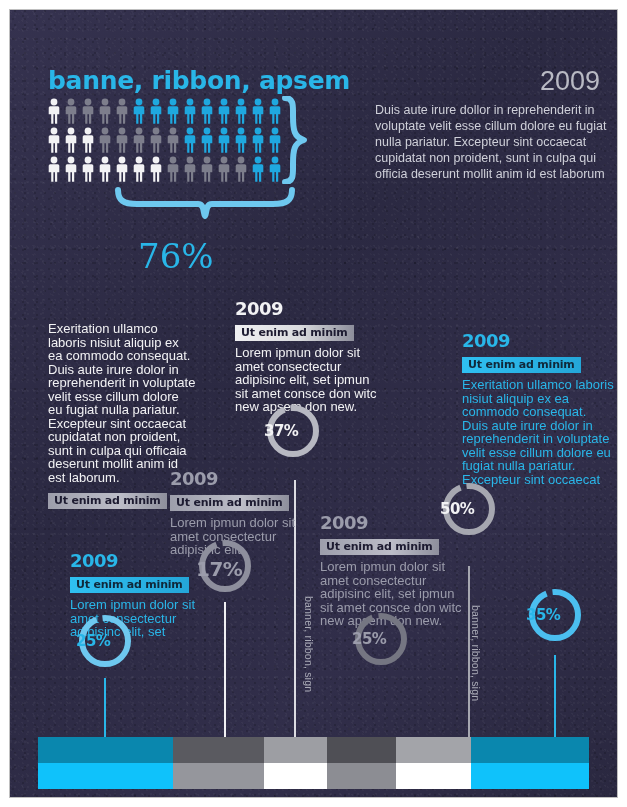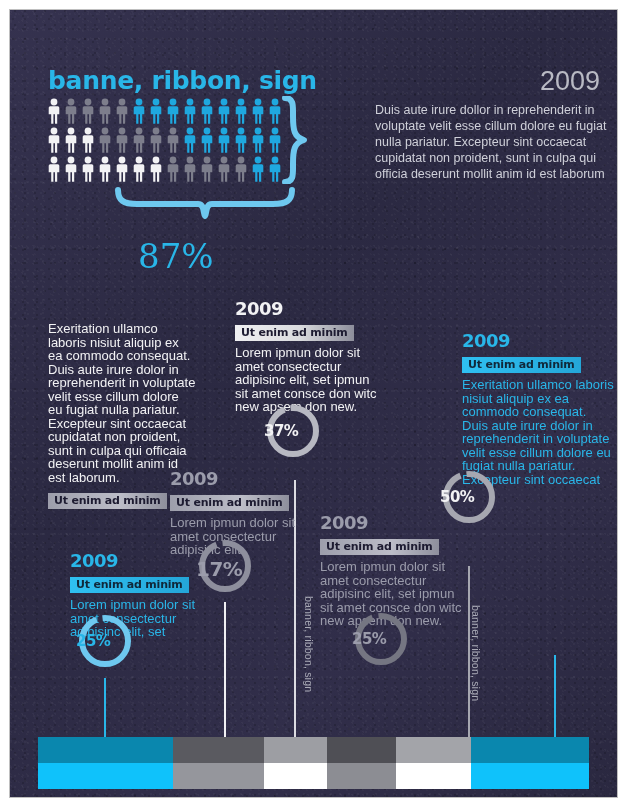--- a/index.html
+++ b/index.html
@@ -150,21 +150,21 @@
     display: flex; flex-direction: column;
   }
   .bar-row { display: flex; width: 100%; height: 26px; }
   .bar-seg { height: 100%; }
 </style>
 </head>
 <body>
 
 <div id="poster">
 
-  <div id="headline" class="abs">banne, ribbon, sign</div>
+  <div id="headline" class="abs">banne, ribbon, apsem</div>
 
   <div id="people" class="abs">
       <div class="people-row">
         <div class="person"><svg viewBox="0 0 16 26" width="16" height="26">
             <circle cx="8" cy="4" r="3.4" fill="#f2f2f4"></circle>
             <path d="M4.2 8.3 h7.6 a1.5 1.5 0 0 1 1.5 1.5 v6.4 h-2.1 v9.6 h-2.2 v-9.6 h-1.6 v9.6 h-2.2 v-9.6 h-2.5 v-6.4 a1.5 1.5 0 0 1 1.5 -1.5 z" fill="#f2f2f4"></path>
           </svg></div>
         <div class="person"><svg viewBox="0 0 16 26" width="16" height="26">
             <circle cx="8" cy="4" r="3.4" fill="#7d7e8c"></circle>
             <path d="M4.2 8.3 h7.6 a1.5 1.5 0 0 1 1.5 1.5 v6.4 h-2.1 v9.6 h-2.2 v-9.6 h-1.6 v9.6 h-2.2 v-9.6 h-2.5 v-6.4 a1.5 1.5 0 0 1 1.5 -1.5 z" fill="#7d7e8c"></path>
@@ -341,21 +341,21 @@
       <path d="M3 2 C12 2 11 10 11 20 C11 34 12 41 22 44 C12 47 11 54 11 68 C11 78 12 86 3 86" fill="none" stroke="#6ec8ef" stroke-width="6" stroke-linecap="round" stroke-linejoin="round"></path>
     </svg>
   </div>
 
   <div id="brace-bottom" class="abs">
     <svg width="180" height="34" viewBox="0 0 180 34">
       <path d="M3 4 C3 14 8 18 22 18 C40 18 76 18 83 18 C90 18 88 28 90 30 C92 28 90 18 97 18 C104 18 140 18 158 18 C172 18 177 14 177 4" fill="none" stroke="#6ec8ef" stroke-width="6" stroke-linecap="round" stroke-linejoin="round"></path>
     </svg>
   </div>
 
-  <div id="pct52" class="abs">87%</div>
+  <div id="pct52" class="abs">76%</div>
 
   <div id="year-top" class="abs">2009</div>
   <div id="intro-text" class="abs">Duis aute irure dollor in reprehenderit in voluptate velit esse cillum dolore eu fugiat nulla pariatur. Excepteur sint occaecat cupidatat non proident, sunt in culpa qui officia deserunt mollit anim id est laborum</div>
 
   <div class="abs" style="left:38px; top:312px; width:148px;">
     <div class="body-text c-white">Exeritation ullamco laboris nisiut aliquip ex ea commodo consequat. Duis aute irure dolor in reprehenderit in voluptate velit esse cillum dolore eu fugiat nulla pariatur. Excepteur sint occaecat cupidatat non proident, sunt in culpa qui officaia deserunt mollit anim id est laborum.</div>
     <div style="margin-top:6px;"><span class="tagline tag-white">Ut enim ad minim</span></div>
   </div>
 
   <div class="abs" style="left:225px; top:288px; width:150px;">
@@ -408,28 +408,34 @@
     <div style="margin-top:3px;"><span class="tagline tag-white">Ut enim ad minim</span></div>
     <div class="body-text c-gray" style="margin-top:5px;">Lorem ipmun dolor sit amet consectectur adipisinc elit, set ipmun sit amet consce don witc new apsem don new.</div>
   </div>
   <div class="ring" style="left:342px; top:600px;">
     <svg width="58" height="58" viewBox="0 0 58 58">
       <circle cx="29" cy="29" r="23" fill="none" stroke="#757682" stroke-width="6" stroke-dasharray="138 6" stroke-dashoffset="3" transform="rotate(-90 29 29)"></circle>
     </svg>
     <div class="ring-label c-gray" style="top:20px; font-size:15px;">25%</div>
   </div>
 
-  <div class="ring" style="left:430px; top:458px;">
+  <div class="ring" style="left:430px; top:470px;">
     <svg width="58" height="58" viewBox="0 0 58 58">
       <circle cx="29" cy="29" r="23" fill="none" stroke="#a6a7b0" stroke-width="6" stroke-dasharray="138 6" stroke-dashoffset="3" transform="rotate(-90 29 29)"></circle>
     </svg>
     <div class="ring-label c-white" style="top:20px; font-size:15px;">50%</div>
   </div>
   <div class="vline" style="left:458px; top:556px; height:171px; background:#a6a7b0;"></div>
 
+  <div class="ring" style="left:516px; top:576px;">
+    <svg width="58" height="58" viewBox="0 0 58 58">
+      <circle cx="29" cy="29" r="23" fill="none" stroke="#4bbff0" stroke-width="6" stroke-dasharray="138 6" stroke-dashoffset="3" transform="rotate(-90 29 29)"></circle>
+    </svg>
+    <div class="ring-label c-blue" style="top:20px; font-size:15px;">35%</div>
+  </div>
   <div class="vline" style="left:544px; top:645px; height:82px; background:#29b6e8;"></div>
 
   <div class="vlabel" style="left:305px; top:586px;">banner, ribbon, sign</div>
   <div class="vlabel" style="left:472px; top:595px;">banner, ribbon, sign</div>
 
   <div id="bottombar" class="abs">
     <div class="bar-row" id="bar-top">
         <div class="bar-seg" style="background: rgb(10, 135, 174); width: 24.5%;"></div>
         <div class="bar-seg" style="background: rgb(90, 90, 96); width: 16.5%;"></div>
         <div class="bar-seg" style="background: rgb(157, 158, 163); width: 11.5%;"></div>

